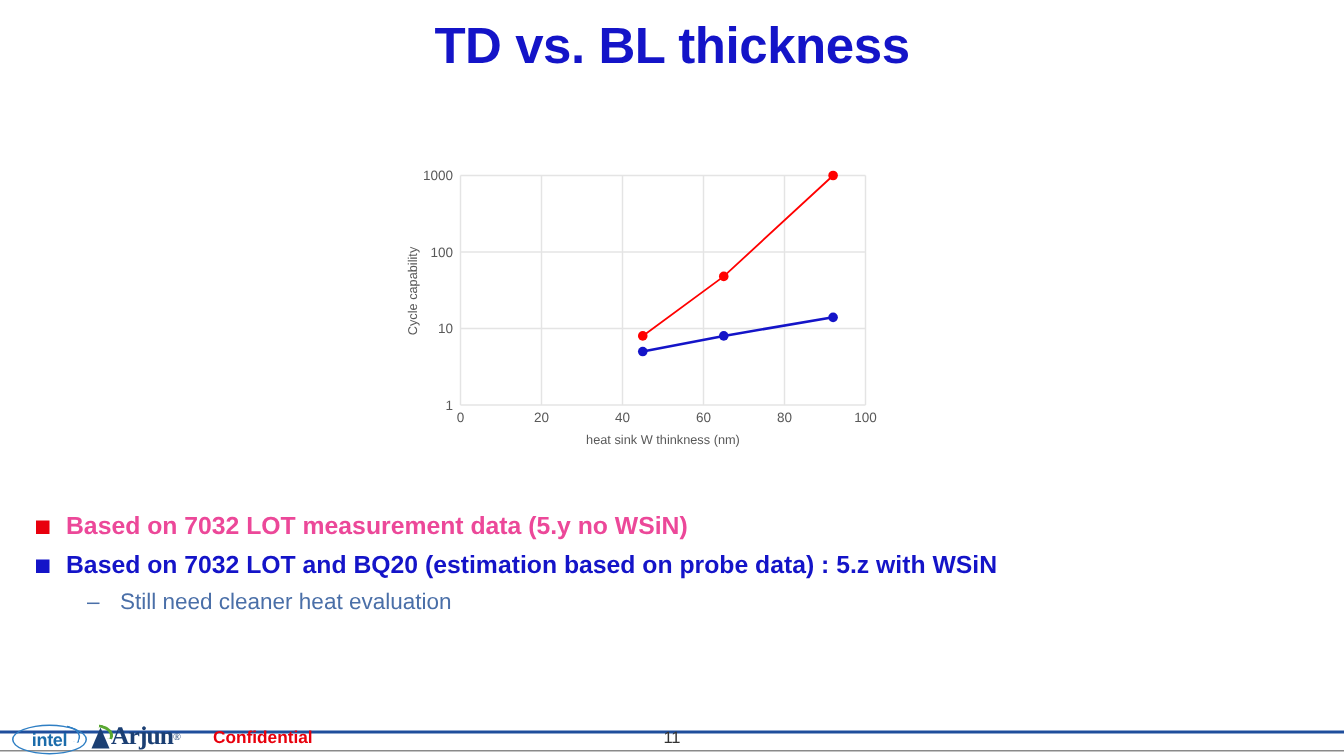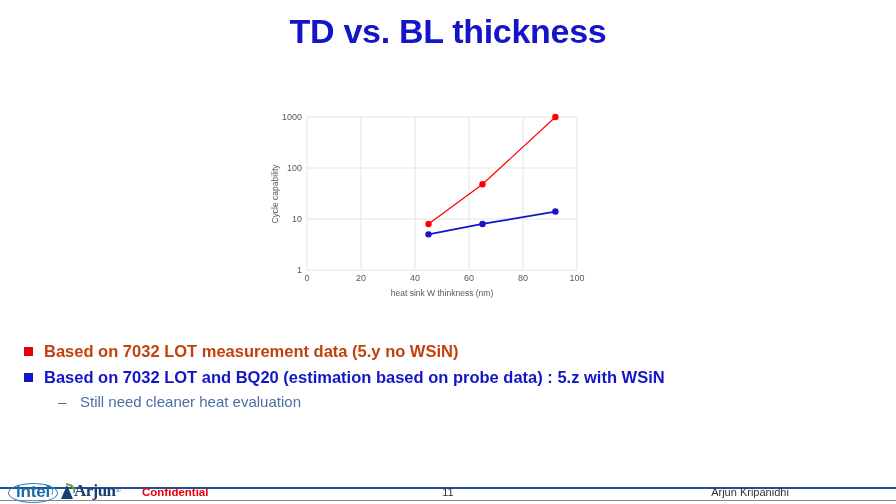--- a/index.html
+++ b/index.html
@@ -29,21 +29,21 @@
   
   .bullets{position:absolute;left:24px;top:340px;width:840px;}
   .b-row{display:flex;align-items:flex-start;margin-bottom:4px;}
   .b-mark{
     width:9px;height:9px;flex:0 0 9px;
     margin-top:7px;margin-right:11px;
   }
   .b-mark.red{background:#e8000d;}
   .b-mark.blue{background:#1414c8;}
   .b-text{font-size:16.5px;font-weight:bold;line-height:22px;}
-  .b-text.red{color:#c2410c;}
+  .b-text.red{color:#ec4899;}
   .b-text.blue{color:#1414c8;}
 
   .b-sub{display:flex;align-items:flex-start;margin-left:34px;margin-top:4px;}
   .b-dash{
     color:#4a6fa8;font-size:15px;line-height:20px;
     margin-right:10px;width:12px;flex:0 0 12px;
   }
   .b-subtext{color:#4a6fa8;font-size:15px;line-height:20px;}
 
   
@@ -60,22 +60,22 @@
   }
   .foot-rule-left{
     position:absolute;left:0px;top:500px;width:292px;height:1px;background:#8a8a8a;
   }
 
   .intel-logo{
     position:absolute;left:8px;top:483px;
     width:48px;height:18px;
     border:1.6px solid #2f7fc4;
     border-radius:50%/50%;
-    color:#1b6cab;font-size:17px;font-weight:bold;
-    display:flex;align-items:flex-end;justify-content:center;
+    color:#1b6cab;font-size:12px;font-weight:bold;
+    display:flex;align-items:center;justify-content:center;
     font-family:"Liberation Sans", sans-serif;
     letter-spacing:-0.2px;
   }
   .intel-swoosh{
     position:absolute;right:3px;top:1px;width:10px;height:8px;
     border-top:1.6px solid #2f7fc4;border-right:1.6px solid #2f7fc4;
     border-radius:0 70% 0 0;transform:rotate(18deg);
   }
   .micron-logo{
     position:absolute;left:60px;top:481px;
@@ -190,15 +190,14 @@
   </div>
 
   <div class="micron-logo">
     <span class="micron-mark"></span>
     <span>Arjun</span>
     <span class="micron-tm">®</span>
   </div>
 
   <div class="confidential">Confidential</div>
   <div class="page-num">11</div>
-  <div class="author">Arjun Kripanidhi</div>
 
 </div>
 
 </body></html>

